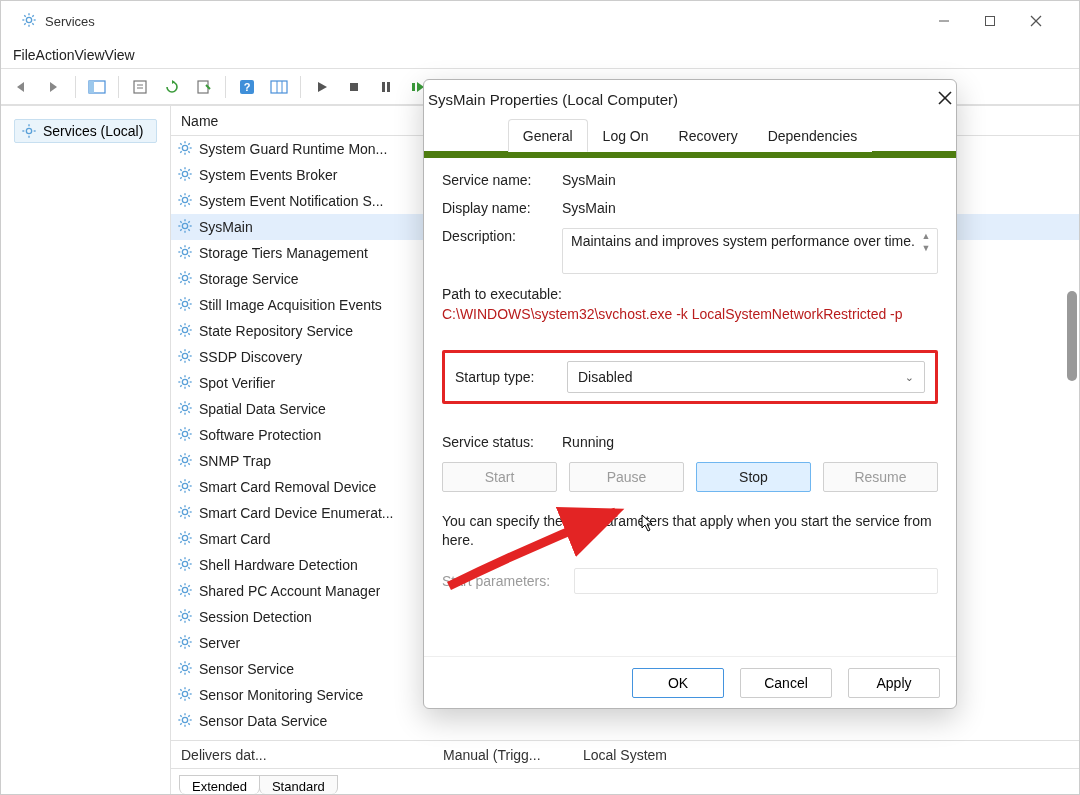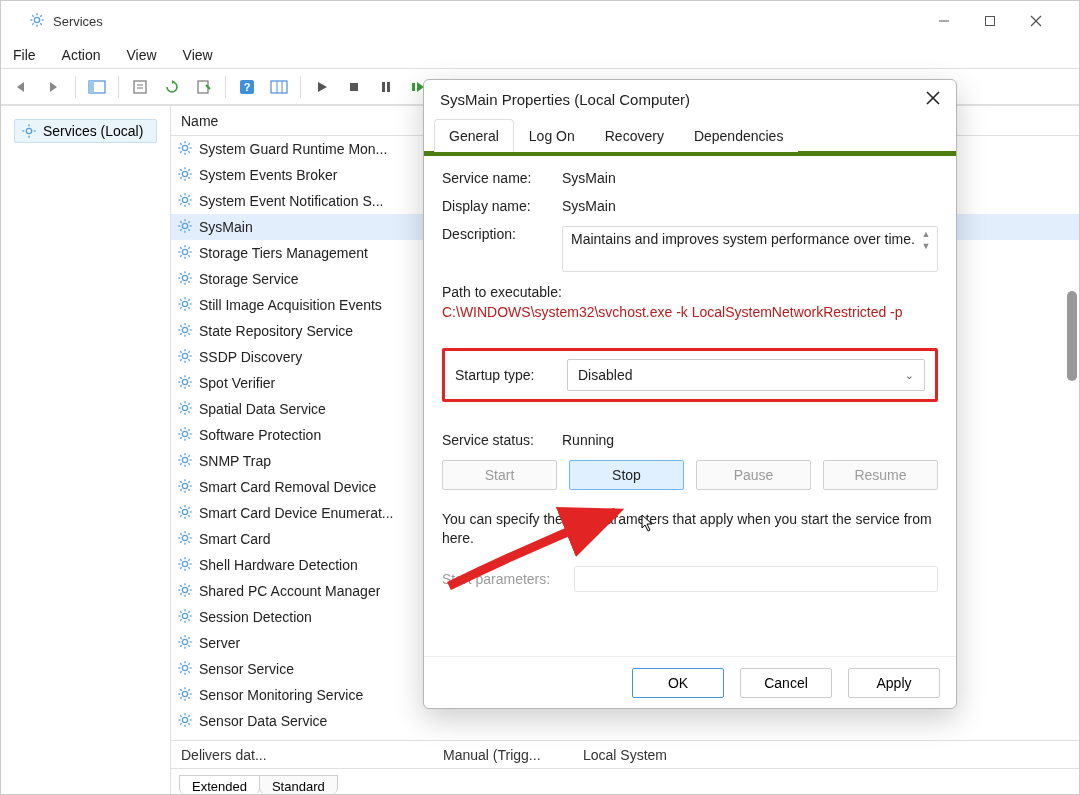--- a/index.html
+++ b/index.html
@@ -1,23 +1,23 @@
 <!DOCTYPE html>
 <html><head>
 <meta charset="utf-8">
 <style>
   * { box-sizing: border-box; font-family: "Segoe UI", -apple-system, sans-serif; }
   html, body { margin: 0; padding: 0; width: 1080px; height: 795px; background: #fff; overflow: hidden; }
   .window { width: 1080px; height: 795px; border: 1px solid #ccc; display: flex; flex-direction: column; position: relative; }
-  .titlebar { height: 40px; display: flex; align-items: center; padding: 0 20px; margin-left: 8px; }
+  .titlebar { height: 40px; display: flex; align-items: center; padding: 0 20px; }
   .titlebar .icon { width: 18px; height: 18px; margin-right: 6px; }
   .titlebar .title { font-size: 13px; color: #333; }
   .winctrl { margin-left: auto; display: flex; gap: 0; }
   .winctrl .btn { width: 46px; height: 40px; display: flex; align-items: center; justify-content: center; color: #555; font-size: 14px; }
-  .menubar { height: 28px; display: flex; align-items: center; padding: 0 12px; gap: 26px; font-size: 14px; color: #222; border-bottom: 1px solid #e0e0e0; }
+  .menubar { height: 28px; display: flex; align-items: center; padding: 0 12px; font-size: 14px; color: #222; border-bottom: 1px solid #e0e0e0; }
   .toolbar { height: 36px; display: flex; align-items: center; padding: 0 8px; gap: 6px; border-bottom: 1px solid #e0e0e0; }
   .toolbar .tbtn { width: 26px; height: 26px; display: flex; align-items: center; justify-content: center; border: 1px solid transparent; border-radius: 2px; }
   .toolbar .sep { width: 1px; height: 22px; background: #ddd; margin: 0 2px; }
   .body { flex: 1; display: flex; border-top: 1px solid #e0e0e0; min-height: 0; }
   .tree { width: 170px; border-right: 1px solid #e0e0e0; padding: 13px; font-size: 14px; }
   .tree-item { display: flex; align-items: center; gap: 6px; padding: 3px 6px; background: #eaf4fb; border: 1px solid #c7dff0; border-radius: 2px; }
   .listpane { flex: 1; display: flex; flex-direction: column; min-height: 0; }
   .listheader { height: 30px; display: flex; align-items: center; padding: 0 10px; border-bottom: 1px solid #e0e0e0; font-size: 14px; color: #222; }
   .listheader .col-name { flex: 0 0 380px; }
   .list { flex: 1; overflow: hidden; font-size: 14px; color: #222; }
@@ -27,23 +27,23 @@
   .bottomrow { height: 28px; display: flex; align-items: center; padding: 0 10px; font-size: 14px; color: #333; border-top: 1px solid #e0e0e0; }
   .bottomrow .b-desc { width: 262px; }
   .bottomrow .b-start { width: 140px; }
   .tabs { height: 26px; display: flex; align-items: flex-end; padding: 0 8px; font-size: 13px; border-top: 1px solid #e0e0e0; }
   .tab { padding: 3px 12px 0; border: 1px solid #ccc; border-bottom: none; border-radius: 0 0 6px 6px; margin-right: -1px; background: #fafafa; }
   .tab.active { background: #fff; }
   .scroll-track { position: absolute; right: 2px; top: 120px; bottom: 50px; width: 12px; background: transparent; }
   .scroll-thumb { position: absolute; right: 0; top: 170px; width: 10px; height: 90px; background: #999; border-radius: 5px; }
   
   .dialog { position: absolute; left: 422px; top: 78px; width: 534px; height: 630px; background: #fff; border: 1px solid #b5b5b5; border-radius: 6px; box-shadow: 0 10px 30px rgba(0,0,0,0.2); display: flex; flex-direction: column; font-size: 14px; }
-  .dlgtitle { height: 38px; display: flex; align-items: center; padding: 0 16px; font-size: 15px; color: #222; }
+  .dlgtitle { height: 38px; display: flex; align-items: center; padding: 0 4px; font-size: 15px; color: #222; }
   .dlgclose { margin-left: auto; font-size: 18px; color: #333; }
-  .dlgtabs { display: flex; gap: 0; padding: 0 10px; border-bottom: 5px solid #4d7c0f; font-size: 14px; }
+  .dlgtabs { display: flex; gap: 0; padding: 0 10px; border-bottom: 7px solid #4d7c0f; font-size: 14px; justify-content: center; }
   .dlgtab { padding: 8px 14px 7px; border: 1px solid transparent; position: relative; top: 1px; background: #fff; color: #222; }
   .dlgtab.active { border: 1px solid #ddd; border-bottom: 1px solid #fff; border-radius: 4px 4px 0 0; }
   .dlgbody { flex: 1; padding: 14px 18px 8px; color: #222; }
   .frow { display: flex; align-items: flex-start; margin-bottom: 12px; }
   .flabel { width: 120px; color: #222; }
   .fval { flex: 1; color: #222; }
   .descbox { flex: 1; border: 1px solid #ddd; border-radius: 2px; padding: 4px 8px; height: 46px; position: relative; font-size: 14px; }
   .descbox .spin { position: absolute; right: 4px; top: 2px; width: 14px; display: flex; flex-direction: column; gap: 2px; color: #888; font-size: 9px; align-items: center; }
   .pathlbl { margin-top: 6px; margin-bottom: 4px; }
   .pathval { font-size: 14px; color: #b91c1c; margin-bottom: 28px; }
@@ -643,22 +643,22 @@
         </div>
       </div>
 
       <div class="frow">
         <div class="flabel">Service status:</div>
         <div class="fval">Running</div>
       </div>
 
       <div class="btnrow">
         <div class="sbtn disabled">Start</div>
+        <div class="sbtn disabled">Pause</div>
         <div class="sbtn highlight">Stop</div>
-        <div class="sbtn disabled">Pause</div>
         <div class="sbtn disabled">Resume</div>
       </div>
 
       <div class="hint">You can specify the start parameters that apply when you start the service from here.</div>
 
       <div class="paramrow">
         <div class="plabel">Start parameters:</div>
         <div class="pinput"></div>
       </div>
     </div>

